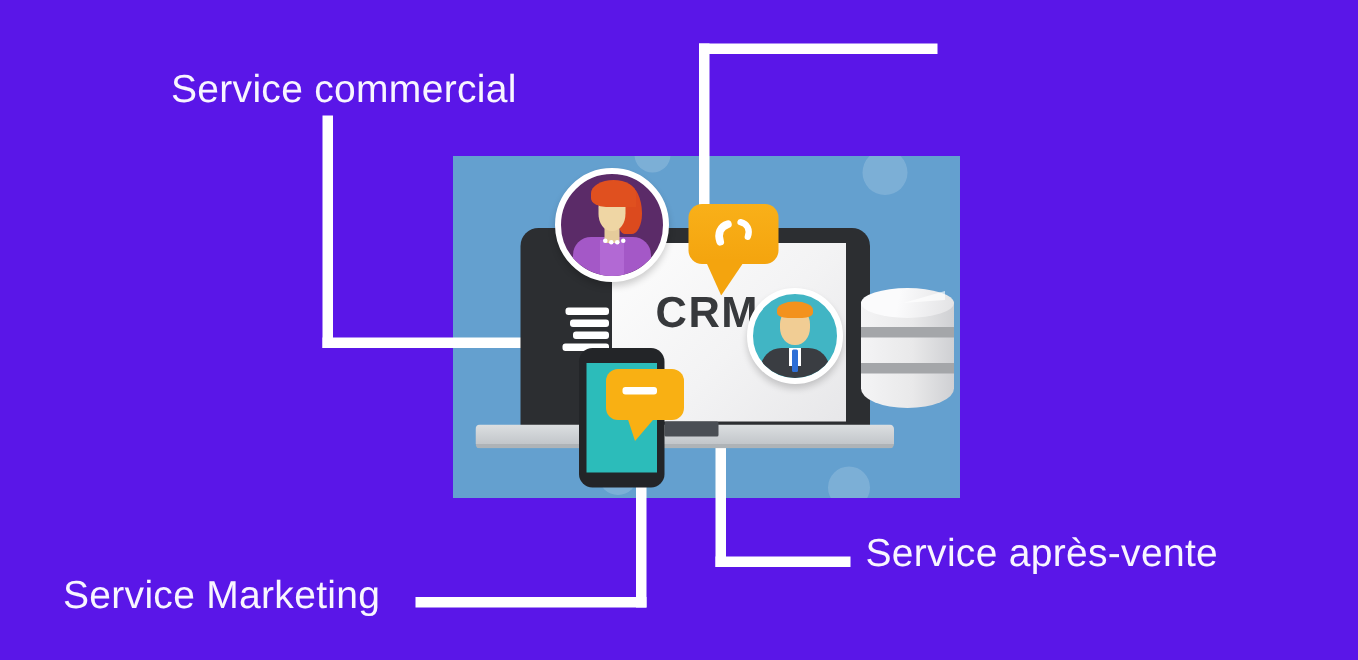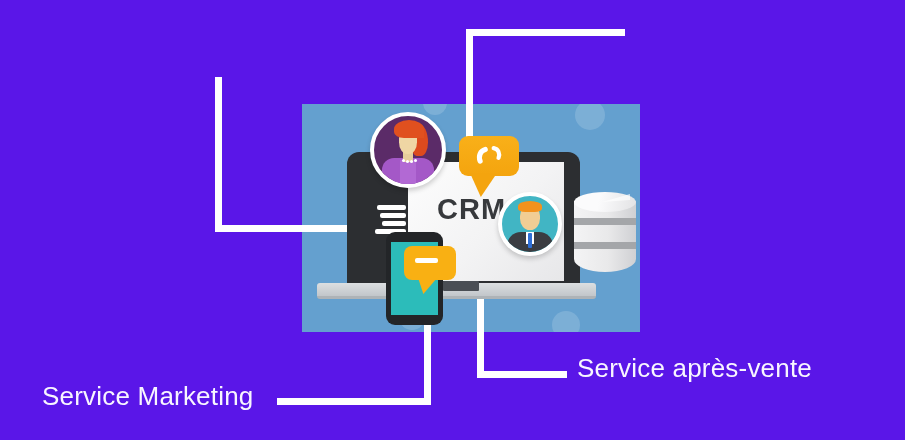--- a/index.html
+++ b/index.html
@@ -215,16 +215,17 @@
     <div class="w-necklace"></div>
   </div>
   <div class="avatar avatar-man">
     <div class="m-suit"></div>
     <div class="m-shirt"></div>
     <div class="m-tie"></div>
     <div class="m-face"></div>
     <div class="m-hair"></div>
   </div>
 
+  <div class="label lbl-sc">Service commercial</div>
   <div class="label lbl-sm">Service Marketing</div>
   <div class="label lbl-sav">Service après-vente</div>
 
 </div>
 
 </body></html>

